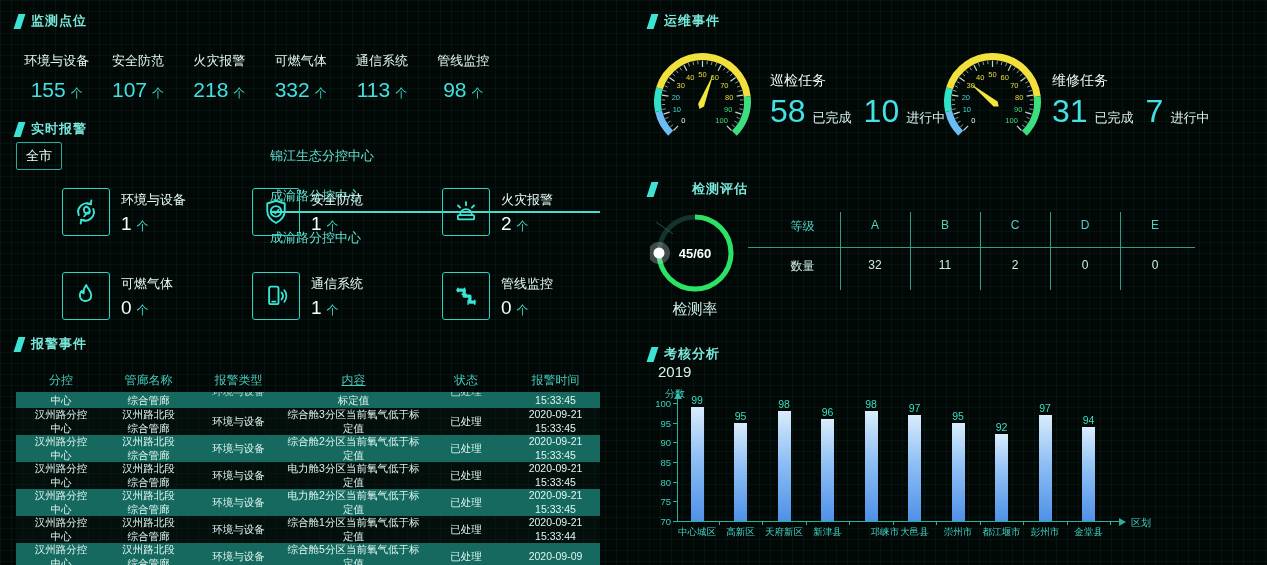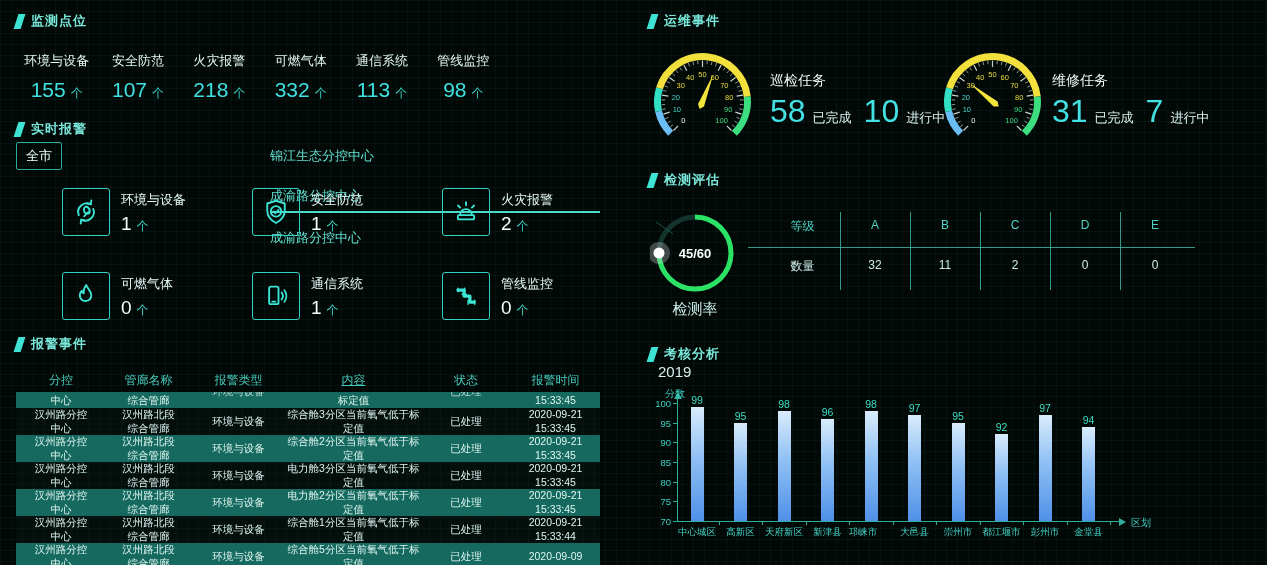--- a/index.html
+++ b/index.html
@@ -335,21 +335,21 @@
     <span class="g-small">进行中</span>
   </div>
   <div class="g-label" style="left:1052px;top:72px;">维修任务</div>
   <div class="g-nums" style="left:1052px;top:93px;">
     <span class="g-big">31</span>
     <span class="g-small">已完成</span>
     <span class="g-big">7</span>
     <span class="g-small">进行中</span>
   </div>
 
-  <div class="sec-title" style="left:649px;top:171px;">
+  <div class="sec-title" style="left:649px;top:180px;gap:28px;">
     <span class="slash"></span>
     <span>检测评估</span>
   </div>
   <svg id="ring" class="abs" style="left:650px;top:208px;" width="90" height="90" viewBox="0 0 90 90">
       <circle cx="45" cy="45" r="36" stroke="#14332c" stroke-width="5" fill="none"></circle>
       <line x1="6" y1="14" x2="23" y2="26" stroke="#1e5446" stroke-width="1"></line>
       <path d="M45.00 9.00 A36 36 0 1 1 9.00 45.00" stroke="#2be264" stroke-width="5" fill="none"></path>
       <circle cx="9" cy="45.00000000000001" r="11" fill="rgba(200,209,213,0.32)"></circle>
       <circle cx="9" cy="45.00000000000001" r="5.5" fill="#ffffff"></circle>
     </svg>
@@ -413,21 +413,21 @@
       <div class="bar" style="left: 132.5px; top: 22.8667px; height: 110.133px;"></div>
       <div class="bar-val" style="left: 124px; top: 9.86667px;">98</div>
       <div class="bar-cat" style="left: 111px; top: 138px;">天府新区</div>
       <div class="axis" style="left: 160.75px; top: 133px; width: 1px; height: 4px;"></div>
       <div class="bar" style="left: 176px; top: 30.7333px; height: 102.267px;"></div>
       <div class="bar-val" style="left: 167.5px; top: 17.7333px;">96</div>
       <div class="bar-cat" style="left: 154.5px; top: 138px;">新津县</div>
       <div class="axis" style="left: 204.25px; top: 133px; width: 1px; height: 4px;"></div>
       <div class="bar" style="left: 219.5px; top: 22.8667px; height: 110.133px;"></div>
       <div class="bar-val" style="left: 211px; top: 9.86667px;">98</div>
-      <div class="bar-cat" style="left: 190px; top: 138px;">邛崃市</div>
+      <div class="bar-cat" style="left: 212px; top: 138px;">邛崃市</div>
       <div class="axis" style="left: 247.75px; top: 133px; width: 1px; height: 4px;"></div>
       <div class="bar" style="left: 263px; top: 26.8px; height: 106.2px;"></div>
       <div class="bar-val" style="left: 254.5px; top: 13.8px;">97</div>
       <div class="bar-cat" style="left: 241.5px; top: 138px;">大邑县</div>
       <div class="axis" style="left: 291.25px; top: 133px; width: 1px; height: 4px;"></div>
       <div class="bar" style="left: 306.5px; top: 34.6667px; height: 98.3333px;"></div>
       <div class="bar-val" style="left: 298px; top: 21.6667px;">95</div>
       <div class="bar-cat" style="left: 285px; top: 138px;">崇州市</div>
       <div class="axis" style="left: 334.75px; top: 133px; width: 1px; height: 4px;"></div>
       <div class="bar" style="left: 350px; top: 46.4667px; height: 86.5333px;"></div>

